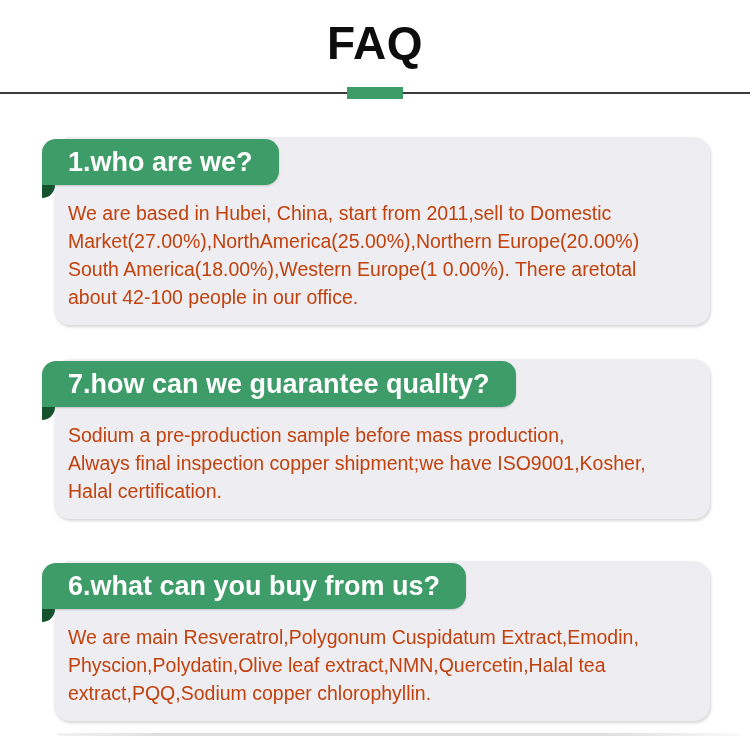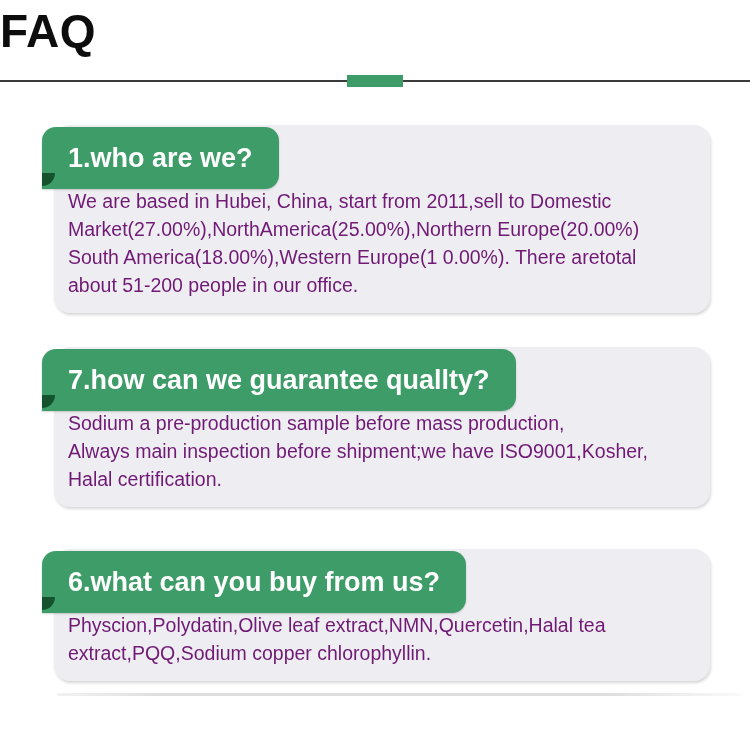--- a/index.html
+++ b/index.html
@@ -5,21 +5,21 @@
   html,body { margin:0; padding:0; }
   body {
     width:750px; height:738px;
     background:#ffffff;
     font-family:"Liberation Sans","DejaVu Sans",sans-serif;
     overflow:hidden;
   }
   .page { position:relative; width:750px; height:738px; }
 
   
-  header { padding-top:8px; text-align:left; }
+  header { padding-top:20px; text-align:center; }
   h1 {
     margin:0;
     font-size:46px; line-height:46px; font-weight:700;
     color:#0d0d0d; letter-spacing:0.5px;
   }
   .divider { position:relative; height:14px; margin-top:20px; }
   .divider .line {
     position:absolute; left:0; right:0; top:6px; height:2px;
     background:#3c3c3c;
   }
@@ -36,28 +36,28 @@
   .panel {
     margin-left:12px;
     background:#EEEDF2;
     border-radius:16px;
     padding:62px 16px 14px 14px;
     box-shadow:1px 2px 3px rgba(0,0,0,0.16);
   }
   .ln {
     margin:0;
     font-size:19.5px; line-height:28px;
-    color:#701a75;
+    color:#c2410c;
     white-space:nowrap;
   }
 
   .banner {
     position:absolute; left:0; top:2px;
     height:46px; line-height:46px;
-    padding:8px 26px;
+    padding:0 26px;
     background:#3D9C68;
     border-radius:14px 14px 14px 0;
     color:#ffffff;
     font-size:27px; font-weight:700;
     box-shadow:0 1px 2px rgba(0,0,0,0.18);
     white-space:nowrap;
   }
   .fold {
     position:absolute; left:0; top:48px;
     width:13px; height:13px;
@@ -88,38 +88,39 @@
       <div class="line"></div>
       <div class="accent"></div>
     </div>
   </header>
 
   <section class="faq faq-1">
     <div class="panel">
       <p class="ln">We are based in Hubei, China, start from 2011,sell to Domestic</p>
       <p class="ln">Market(27.00%),NorthAmerica(25.00%),Northern Europe(20.00%)</p>
       <p class="ln">South America(18.00%),Western Europe(1 0.00%). There aretotal</p>
-      <p class="ln">about 51-200 people in our office.</p>
+      <p class="ln">about 42-100 people in our office.</p>
     </div>
     <div class="banner">1.who are we?</div>
     <div class="fold"></div>
   </section>
 
   <section class="faq faq-2">
     <div class="panel">
       <p class="ln">Sodium a pre-production sample before mass production,</p>
-      <p class="ln">Always main inspection before shipment;we have ISO9001,Kosher,</p>
+      <p class="ln">Always final inspection copper shipment;we have ISO9001,Kosher,</p>
       <p class="ln">Halal certification.</p>
     </div>
     <div class="banner">7.how can we guarantee quallty?</div>
     <div class="fold"></div>
   </section>
 
   <section class="faq faq-3">
     <div class="panel">
+      <p class="ln">We are main Resveratrol,Polygonum Cuspidatum Extract,Emodin,</p>
       <p class="ln">Physcion,Polydatin,Olive leaf extract,NMN,Quercetin,Halal tea</p>
       <p class="ln">extract,PQQ,Sodium copper chlorophyllin.</p>
     </div>
     <div class="banner">6.what can you buy from us?</div>
     <div class="fold"></div>
   </section>
 
   <div class="next-edge"></div>
 
 </div>

